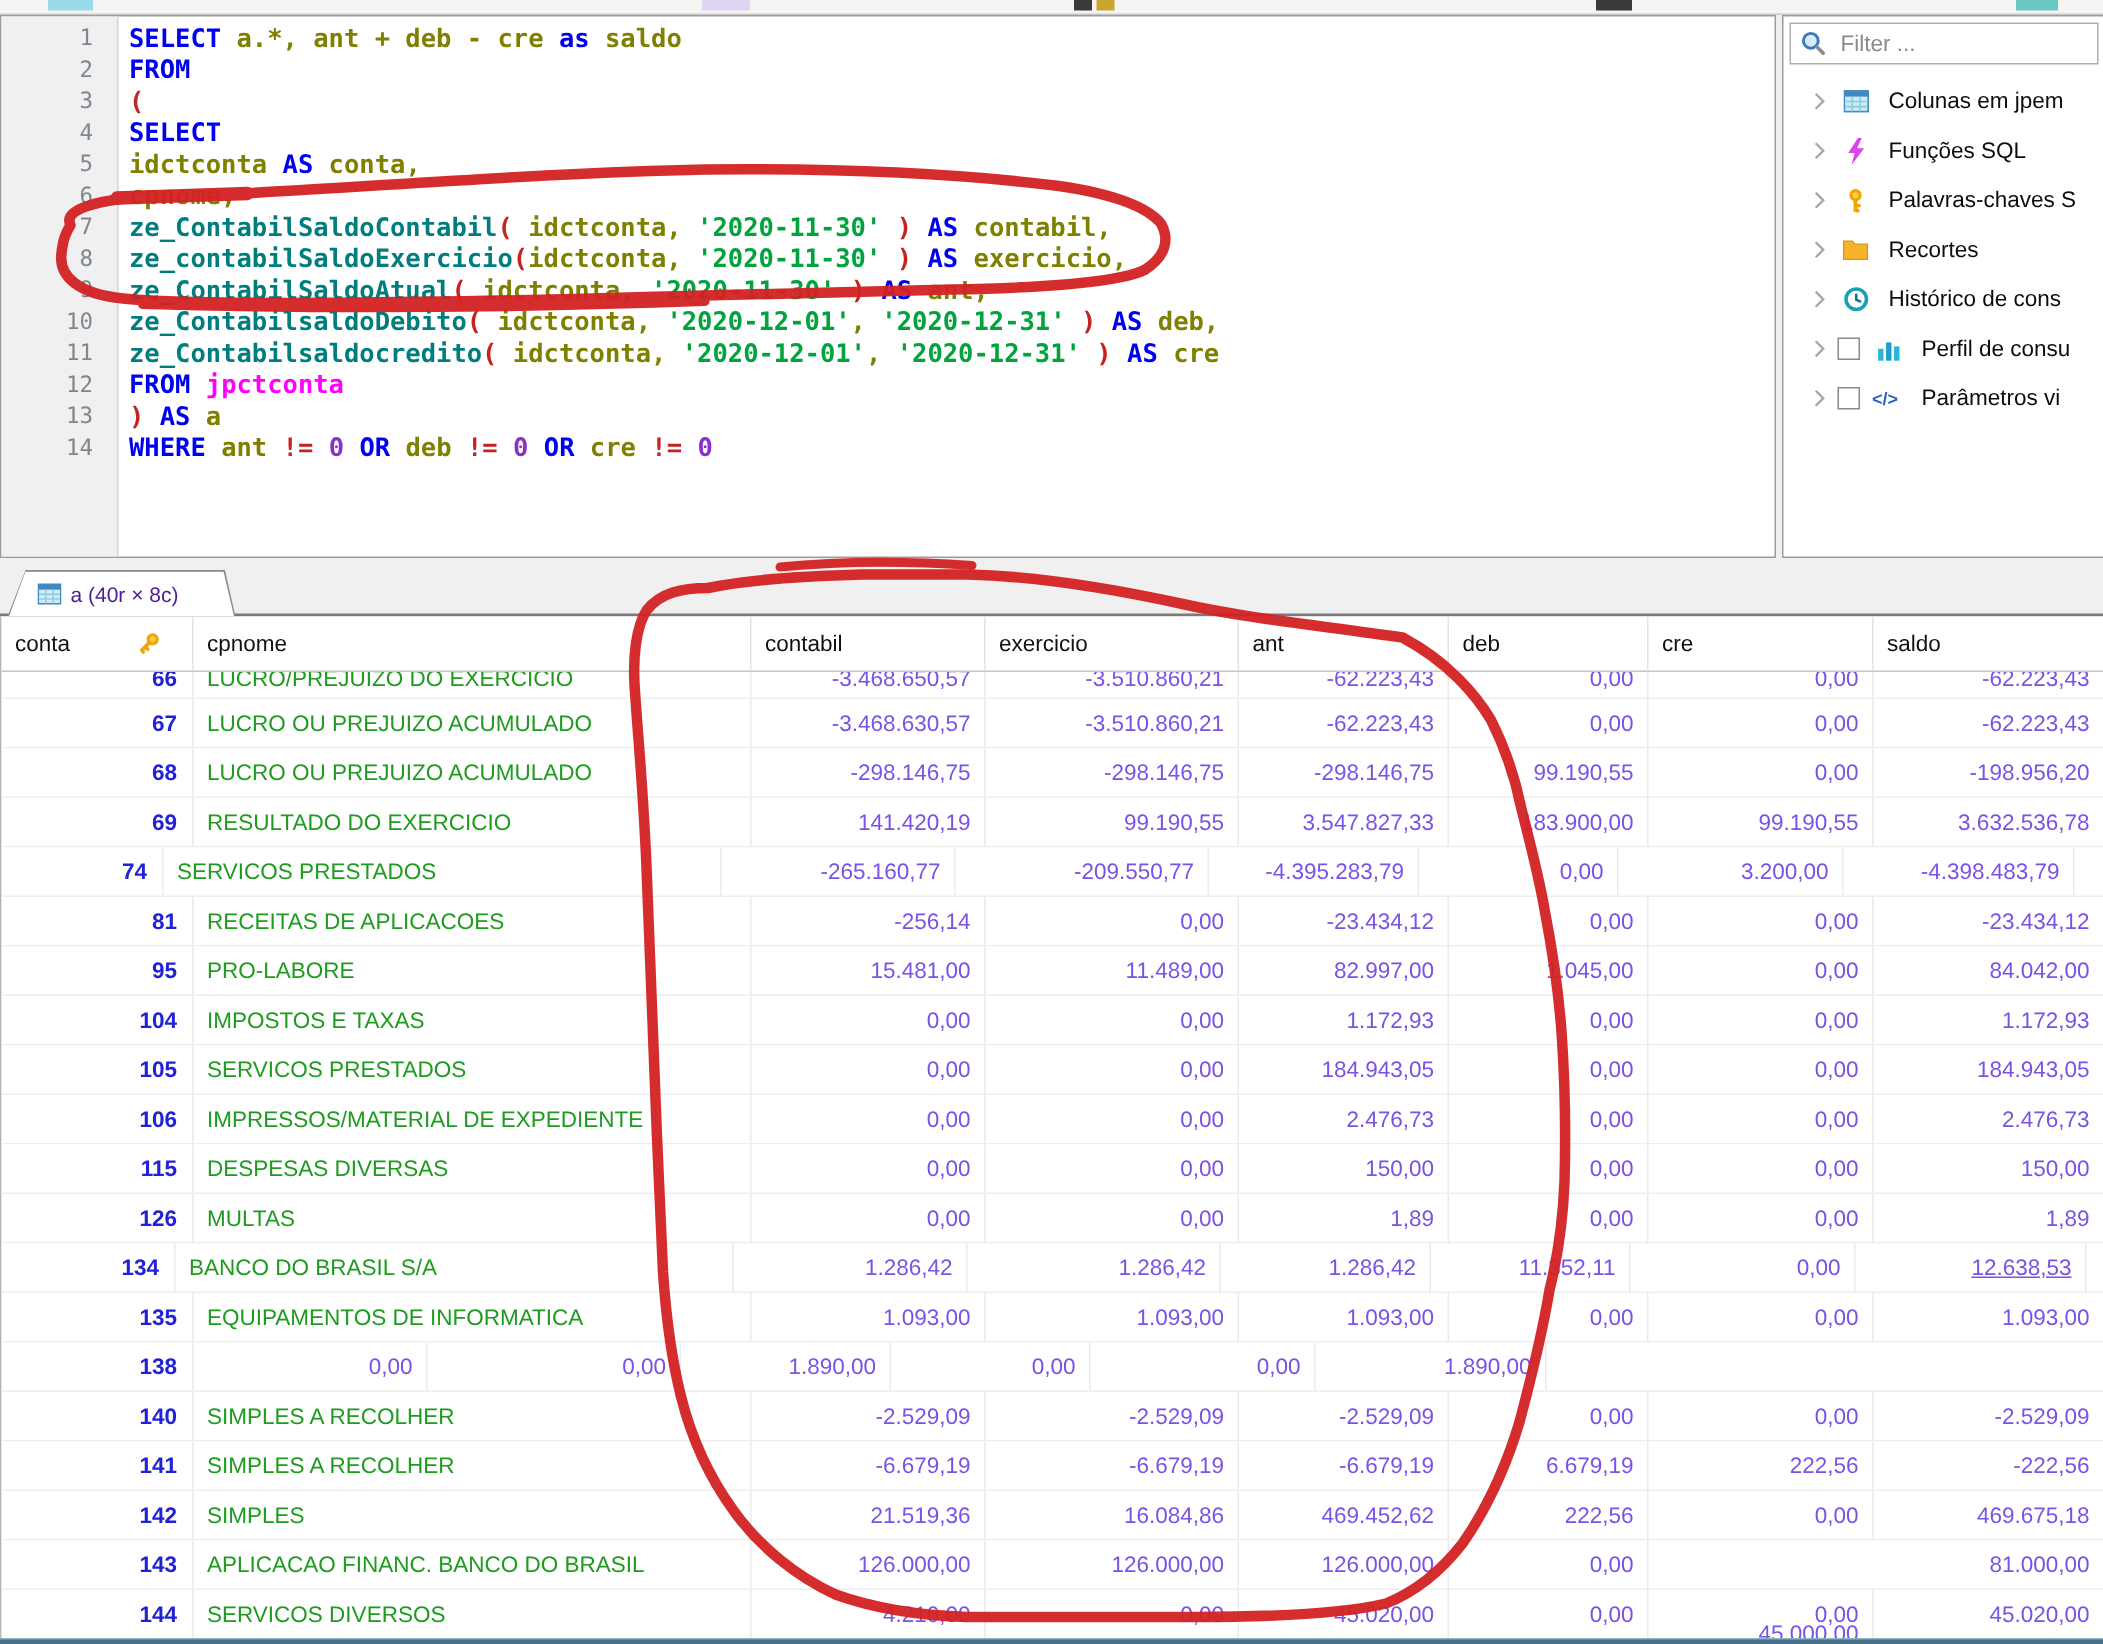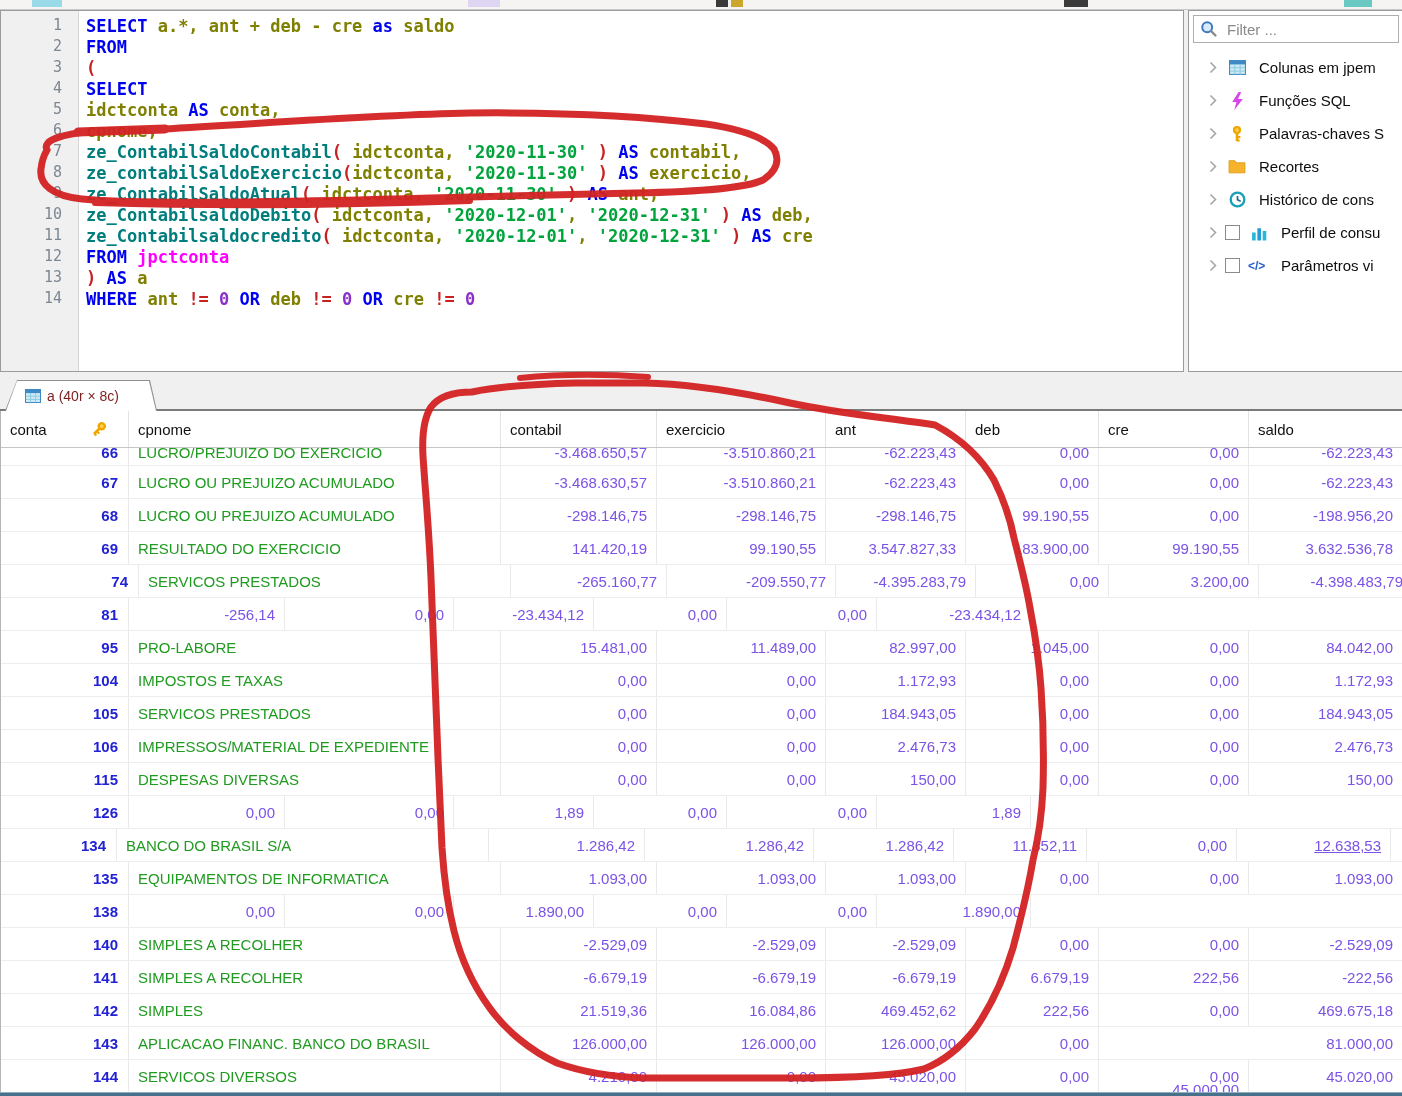--- a/index.html
+++ b/index.html
@@ -30,21 +30,21 @@
   .tree-icon{width:24px;height:20px;margin-right:10px;display:flex;align-items:center;justify-content:center;flex:none;}
   .tree-label{font-size:15px;color:#0d0d0d;white-space:nowrap;}
   
   #tabstrip{position:absolute;left:0;top:373px;width:1402px;height:38px;background:#f0f0f0;}
   #tabstrip .strip-border{position:absolute;left:0;right:0;bottom:0;height:2px;background:#7a7a7a;}
   .result-tab{position:absolute;left:5px;bottom:0;height:31px;width:152px;z-index:2;}
   .tab-bg{position:absolute;inset:0;clip-path:polygon(12px 0,calc(100% - 7px) 0,100% 100%,0 100%);background:#8f8f8f;}
   .tab-fg{position:absolute;left:1px;right:1px;top:1px;bottom:0;
     clip-path:polygon(11px 0,calc(100% - 7px) 0,100% 100%,0 100%);background:#ffffff;}
   .tab-content{position:absolute;inset:0;display:flex;align-items:center;padding-left:20px;gap:6px;
-    font-size:14px;color:#7f1d1d;}
+    font-size:14px;color:#4c1d95;}
   
   #grid{position:absolute;left:0;top:411px;width:1402px;height:681px;background:#fff;overflow:hidden;
     border-left:1px solid #b5b5b5;box-sizing:border-box;}
   .g-header{display:flex;height:37px;border-bottom:1px solid #c6c6c6;box-sizing:border-box;background:#fff;}
   .g-hcell{box-sizing:border-box;border-right:1px solid #e3e3e3;padding-left:9px;display:flex;align-items:center;
     font-size:15px;color:#111;position:relative;flex:none;}
   .g-row{display:flex;height:33px;box-sizing:border-box;border-bottom:1px solid #ededed;background:#fff;}
   .g-row.partial{height:18px;overflow:hidden;}
   .g-row.partial .g-cell{margin-top:-12px;}
   .g-cell{box-sizing:border-box;border-right:1px solid #eaeaea;font-size:15px;display:flex;align-items:center;
@@ -280,31 +280,32 @@
         <div class="g-cell c-conta" style="width: 128px;">69</div>
         <div class="g-cell c-name" style="width: 372px;">RESULTADO DO EXERCICIO</div>
         <div class="g-cell c-num" style="width: 156px;">141.420,19</div>
         <div class="g-cell c-num" style="width: 169px;">99.190,55</div>
         <div class="g-cell c-num" style="width: 140px;">3.547.827,33</div>
         <div class="g-cell c-num" style="width: 133px;">183.900,00</div>
         <div class="g-cell c-num" style="width: 150px;">99.190,55</div>
         <div class="g-cell c-num" style="width: 154px;">3.632.536,78</div>
       </div>
       <div class="g-row">
-        <div class="g-cell c-conta" style="width: 138px;">74</div>
+        <div class="g-cell c-conta" style="width: 108px;">74</div>
         <div class="g-cell c-name" style="width: 372px;">SERVICOS PRESTADOS</div>
         <div class="g-cell c-num" style="width: 156px;">-265.160,77</div>
         <div class="g-cell c-num" style="width: 169px;">-209.550,77</div>
         <div class="g-cell c-num" style="width: 140px;">-4.395.283,79</div>
         <div class="g-cell c-num" style="width: 133px;">0,00</div>
         <div class="g-cell c-num" style="width: 150px;">3.200,00</div>
         <div class="g-cell c-num" style="width: 154px;">-4.398.483,79</div>
       </div>
       <div class="g-row">
         <div class="g-cell c-conta" style="width: 128px;">81</div>
+        <div class="g-cell c-name" style="width: 372px;">RECEITAS DE APLICACOES</div>
         <div class="g-cell c-num" style="width: 156px;">-256,14</div>
         <div class="g-cell c-num" style="width: 169px;">0,00</div>
         <div class="g-cell c-num" style="width: 140px;">-23.434,12</div>
         <div class="g-cell c-num" style="width: 133px;">0,00</div>
         <div class="g-cell c-num" style="width: 150px;">0,00</div>
         <div class="g-cell c-num" style="width: 154px;">-23.434,12</div>
       </div>
       <div class="g-row">
         <div class="g-cell c-conta" style="width: 128px;">95</div>
         <div class="g-cell c-name" style="width: 372px;">PRO-LABORE</div>
@@ -350,20 +351,21 @@
         <div class="g-cell c-name" style="width: 372px;">DESPESAS DIVERSAS</div>
         <div class="g-cell c-num" style="width: 156px;">0,00</div>
         <div class="g-cell c-num" style="width: 169px;">0,00</div>
         <div class="g-cell c-num" style="width: 140px;">150,00</div>
         <div class="g-cell c-num" style="width: 133px;">0,00</div>
         <div class="g-cell c-num" style="width: 150px;">0,00</div>
         <div class="g-cell c-num" style="width: 154px;">150,00</div>
       </div>
       <div class="g-row">
         <div class="g-cell c-conta" style="width: 128px;">126</div>
+        <div class="g-cell c-name" style="width: 372px;">MULTAS</div>
         <div class="g-cell c-num" style="width: 156px;">0,00</div>
         <div class="g-cell c-num" style="width: 169px;">0,00</div>
         <div class="g-cell c-num" style="width: 140px;">1,89</div>
         <div class="g-cell c-num" style="width: 133px;">0,00</div>
         <div class="g-cell c-num" style="width: 150px;">0,00</div>
         <div class="g-cell c-num" style="width: 154px;">1,89</div>
       </div>
       <div class="g-row">
         <div class="g-cell c-conta" style="width: 116px;">134</div>
         <div class="g-cell c-name" style="width: 372px;">BANCO DO BRASIL S/A</div>

